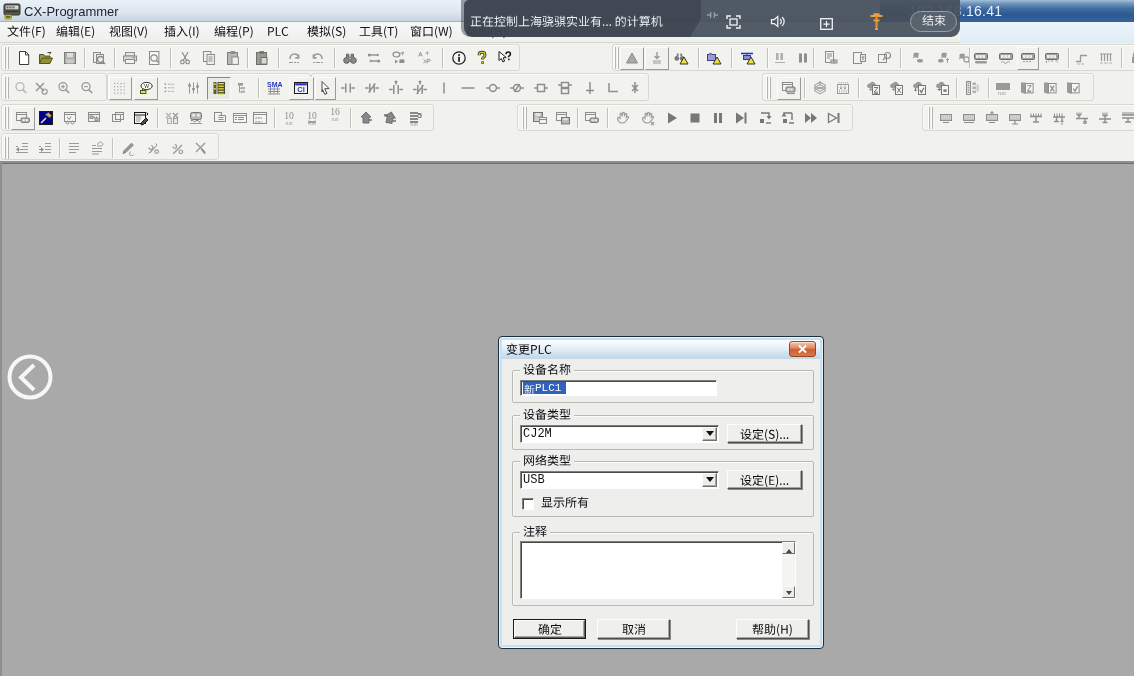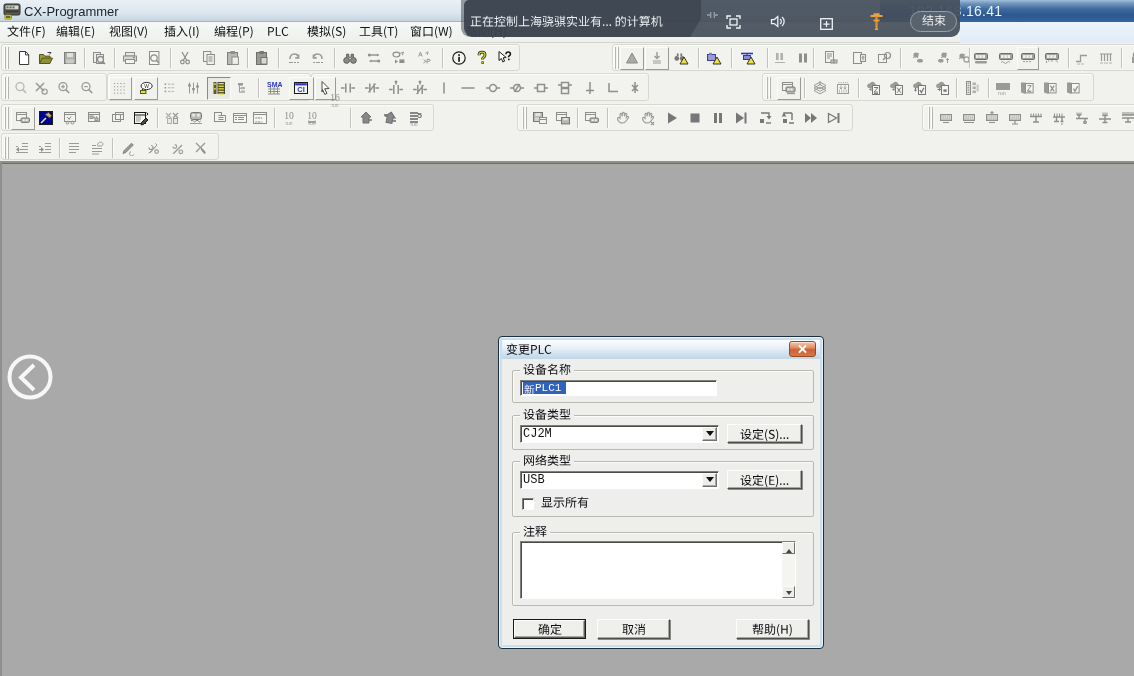--- a/index.html
+++ b/index.html
@@ -622,21 +622,21 @@
 <span style="position:absolute;left:274px;top:108px;width:2px;height:20px;border-left:1px solid #C2C2BC;border-right:1px solid #FBFBF8"></span>
 <span style="position:absolute;left:281px;top:110px;width:16px;height:16px"><svg width="16" height="16" viewBox="0 0 16 16">
       <text x="8" y="9" font-size="9.6" text-anchor="middle" fill="#8e8e8a" font-family="Liberation Serif">10</text>
       <text x="8" y="15" font-size="5" text-anchor="middle" fill="#9a9a96" font-family="Liberation Sans">run</text>
     </svg></span>
 <span style="position:absolute;left:304px;top:110px;width:16px;height:16px"><svg width="16" height="16" viewBox="0 0 16 16">
       <text x="8" y="9" font-size="9.6" text-anchor="middle" fill="#8e8e8a" font-family="Liberation Serif">10</text>
       <path d="M4 11l8 2M12 11l-8 2" stroke="#8e8e8a"></path>
       <text x="8" y="15.4" font-size="5" text-anchor="middle" fill="#9a9a96" font-family="Liberation Sans">run</text>
     </svg></span>
-<span style="position:absolute;left:327px;top:92px;width:16px;height:16px"><svg width="16" height="16" viewBox="0 0 16 16">
+<span style="position:absolute;left:327px;top:106px;width:16px;height:16px"><svg width="16" height="16" viewBox="0 0 16 16">
       <text x="8" y="9" font-size="9.6" text-anchor="middle" fill="#8e8e8a" font-family="Liberation Serif">16</text>
       <text x="8" y="15" font-size="5" text-anchor="middle" fill="#9a9a96" font-family="Liberation Sans">run</text>
     </svg></span>
 <span style="position:absolute;left:350px;top:108px;width:2px;height:20px;border-left:1px solid #C2C2BC;border-right:1px solid #FBFBF8"></span>
 <span style="position:absolute;left:358px;top:110px;width:16px;height:16px"><svg width="16" height="16" viewBox="0 0 16 16">
       <path d="M8 2L13 7h-2v6H5V7H3z" fill="#88888a" stroke="#6e6e70"></path>
       <path d="M11 10h3" stroke="#6e6e70" stroke-width="1.4"></path>
     </svg></span>
 <span style="position:absolute;left:382px;top:110px;width:16px;height:16px"><svg width="16" height="16" viewBox="0 0 16 16">
       <path d="M8 2L13 7h-2v6H5V7H3z" fill="#88888a" stroke="#6e6e70" transform="rotate(12 8 8)"></path>

